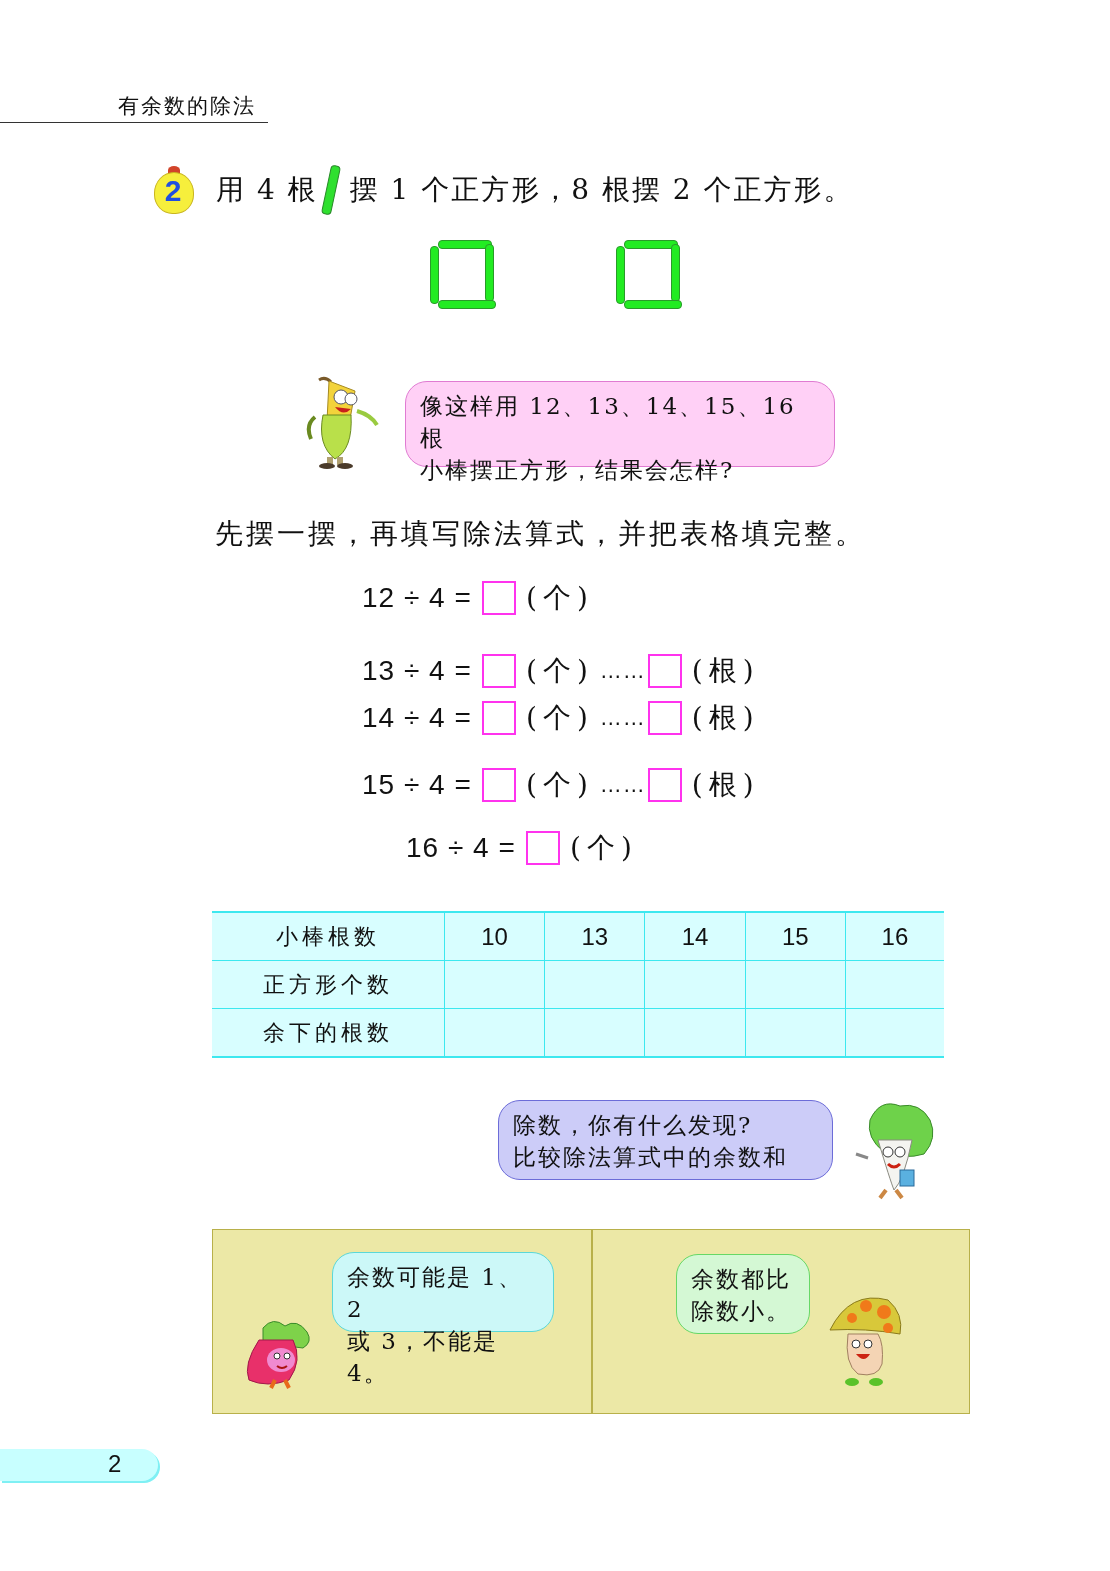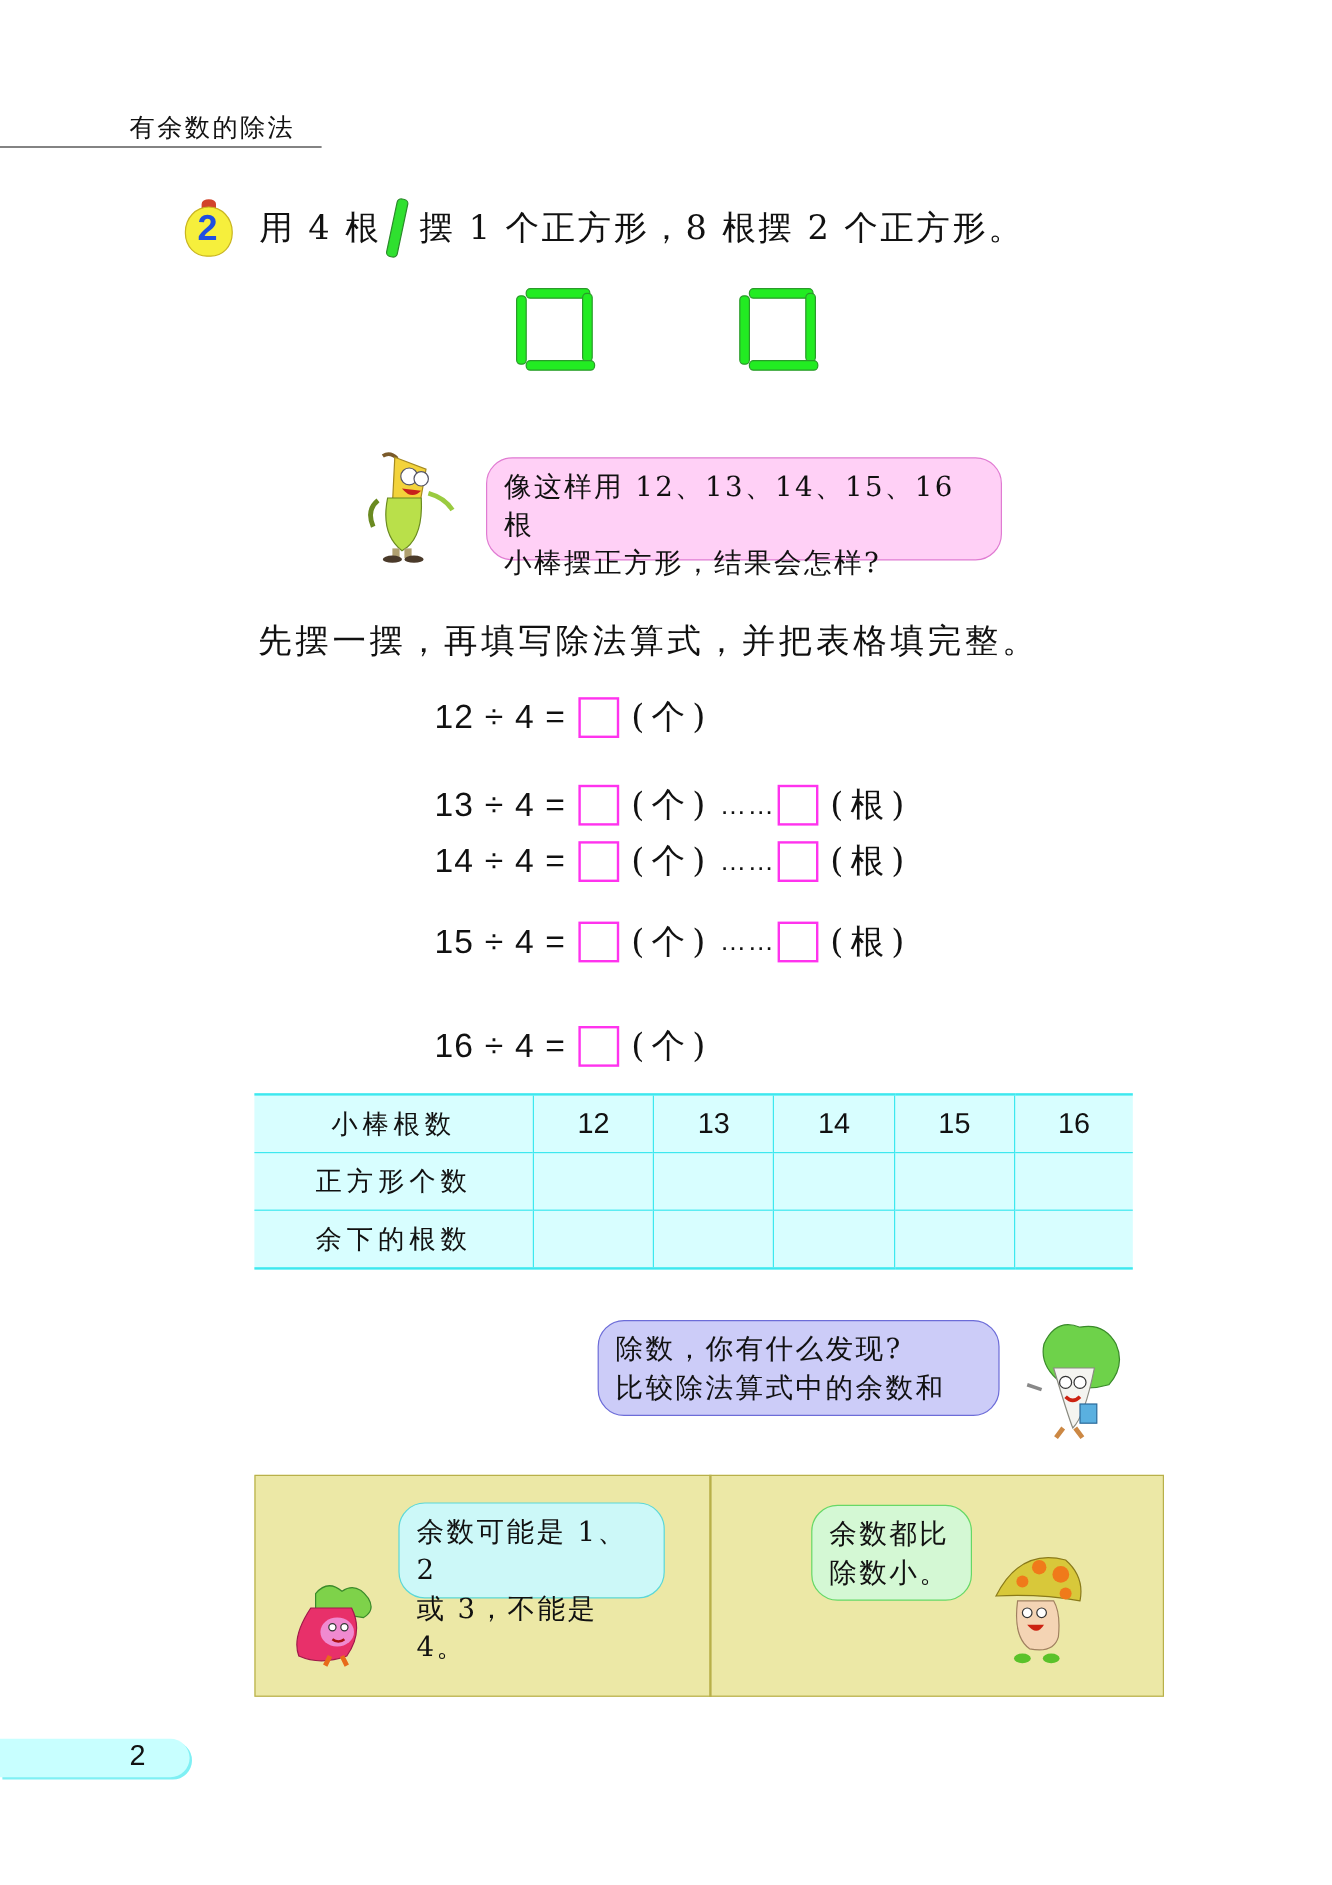--- a/index.html
+++ b/index.html
@@ -3,21 +3,21 @@
 <meta charset="utf-8">
 <style>
   html, body { margin: 0; padding: 0; }
   body {
     width: 1110px; height: 1571px; position: relative; background: #ffffff;
     font-family: "DejaVu Serif", "Liberation Serif", serif; color: #111;
     overflow: hidden;
   }
   .abs { position: absolute; }
   .header-title {
-    left: 108px; top: 92px; font-size: 21px; letter-spacing: 2px;
+    left: 118px; top: 92px; font-size: 21px; letter-spacing: 2px;
   }
   .header-rule { left: 0; top: 122px; width: 268px; height: 1px; background: #333; }
 
   .problem-line { left: 150px; top: 165px; height: 50px; display: flex; align-items: center; font-size: 28px; }
   .chick { width: 44px; height: 48px; position: relative; margin-right: 22px; }
   .chick .body { position:absolute; left:4px; top:6px; width:38px; height:40px; background:#f6ef3c; border-radius: 50% 50% 46% 46%; border:1px solid #c9b520; }
   .chick .num { position:absolute; left:0; top:8px; width:46px; text-align:center; font-family:"Liberation Sans",sans-serif; font-size:30px; font-weight:bold; color:#1f4fe0; }
   .chick .crest { position:absolute; left:18px; top:0; width:12px; height:8px; background:#d2442a; border-radius: 50% 50% 0 0; }
   .num-font { font-family: "Liberation Sans", sans-serif; }
   .stick-icon { display:inline-block; width:8px; height:48px; background:#2fe02f; border:1px solid #2a8a2a; border-radius:4px; transform: rotate(12deg); margin: 0 14px 0 8px; }
@@ -133,31 +133,31 @@
   <span class="unit">(根)</span>
 </div>
 <div class="eq-row" style="top:765px;">
   <span class="expr">15 ÷ 4 =</span>
   <span class="blank"></span>
   <span class="unit">(个)</span>
   <span class="dots">……</span>
   <span class="blank"></span>
   <span class="unit">(根)</span>
 </div>
-<div class="eq-row" style="top:852px;">
+<div class="eq-row" style="top:828px;margin-left:44px;">
   <span class="expr">16 ÷ 4 =</span>
   <span class="blank"></span>
   <span class="unit">(个)</span>
 </div>
 
 <table class="grid">
   <tbody>
       <tr>
     <td>小棒根数</td>
-    <td class="num-font">12</td>
+    <td class="num-font">10</td>
     <td class="num-font">13</td>
     <td class="num-font">14</td>
     <td class="num-font">15</td>
     <td class="num-font">16</td>
   </tr>
   <tr>
     <td>正方形个数</td>
     <td></td>
     <td></td>
     <td></td>

